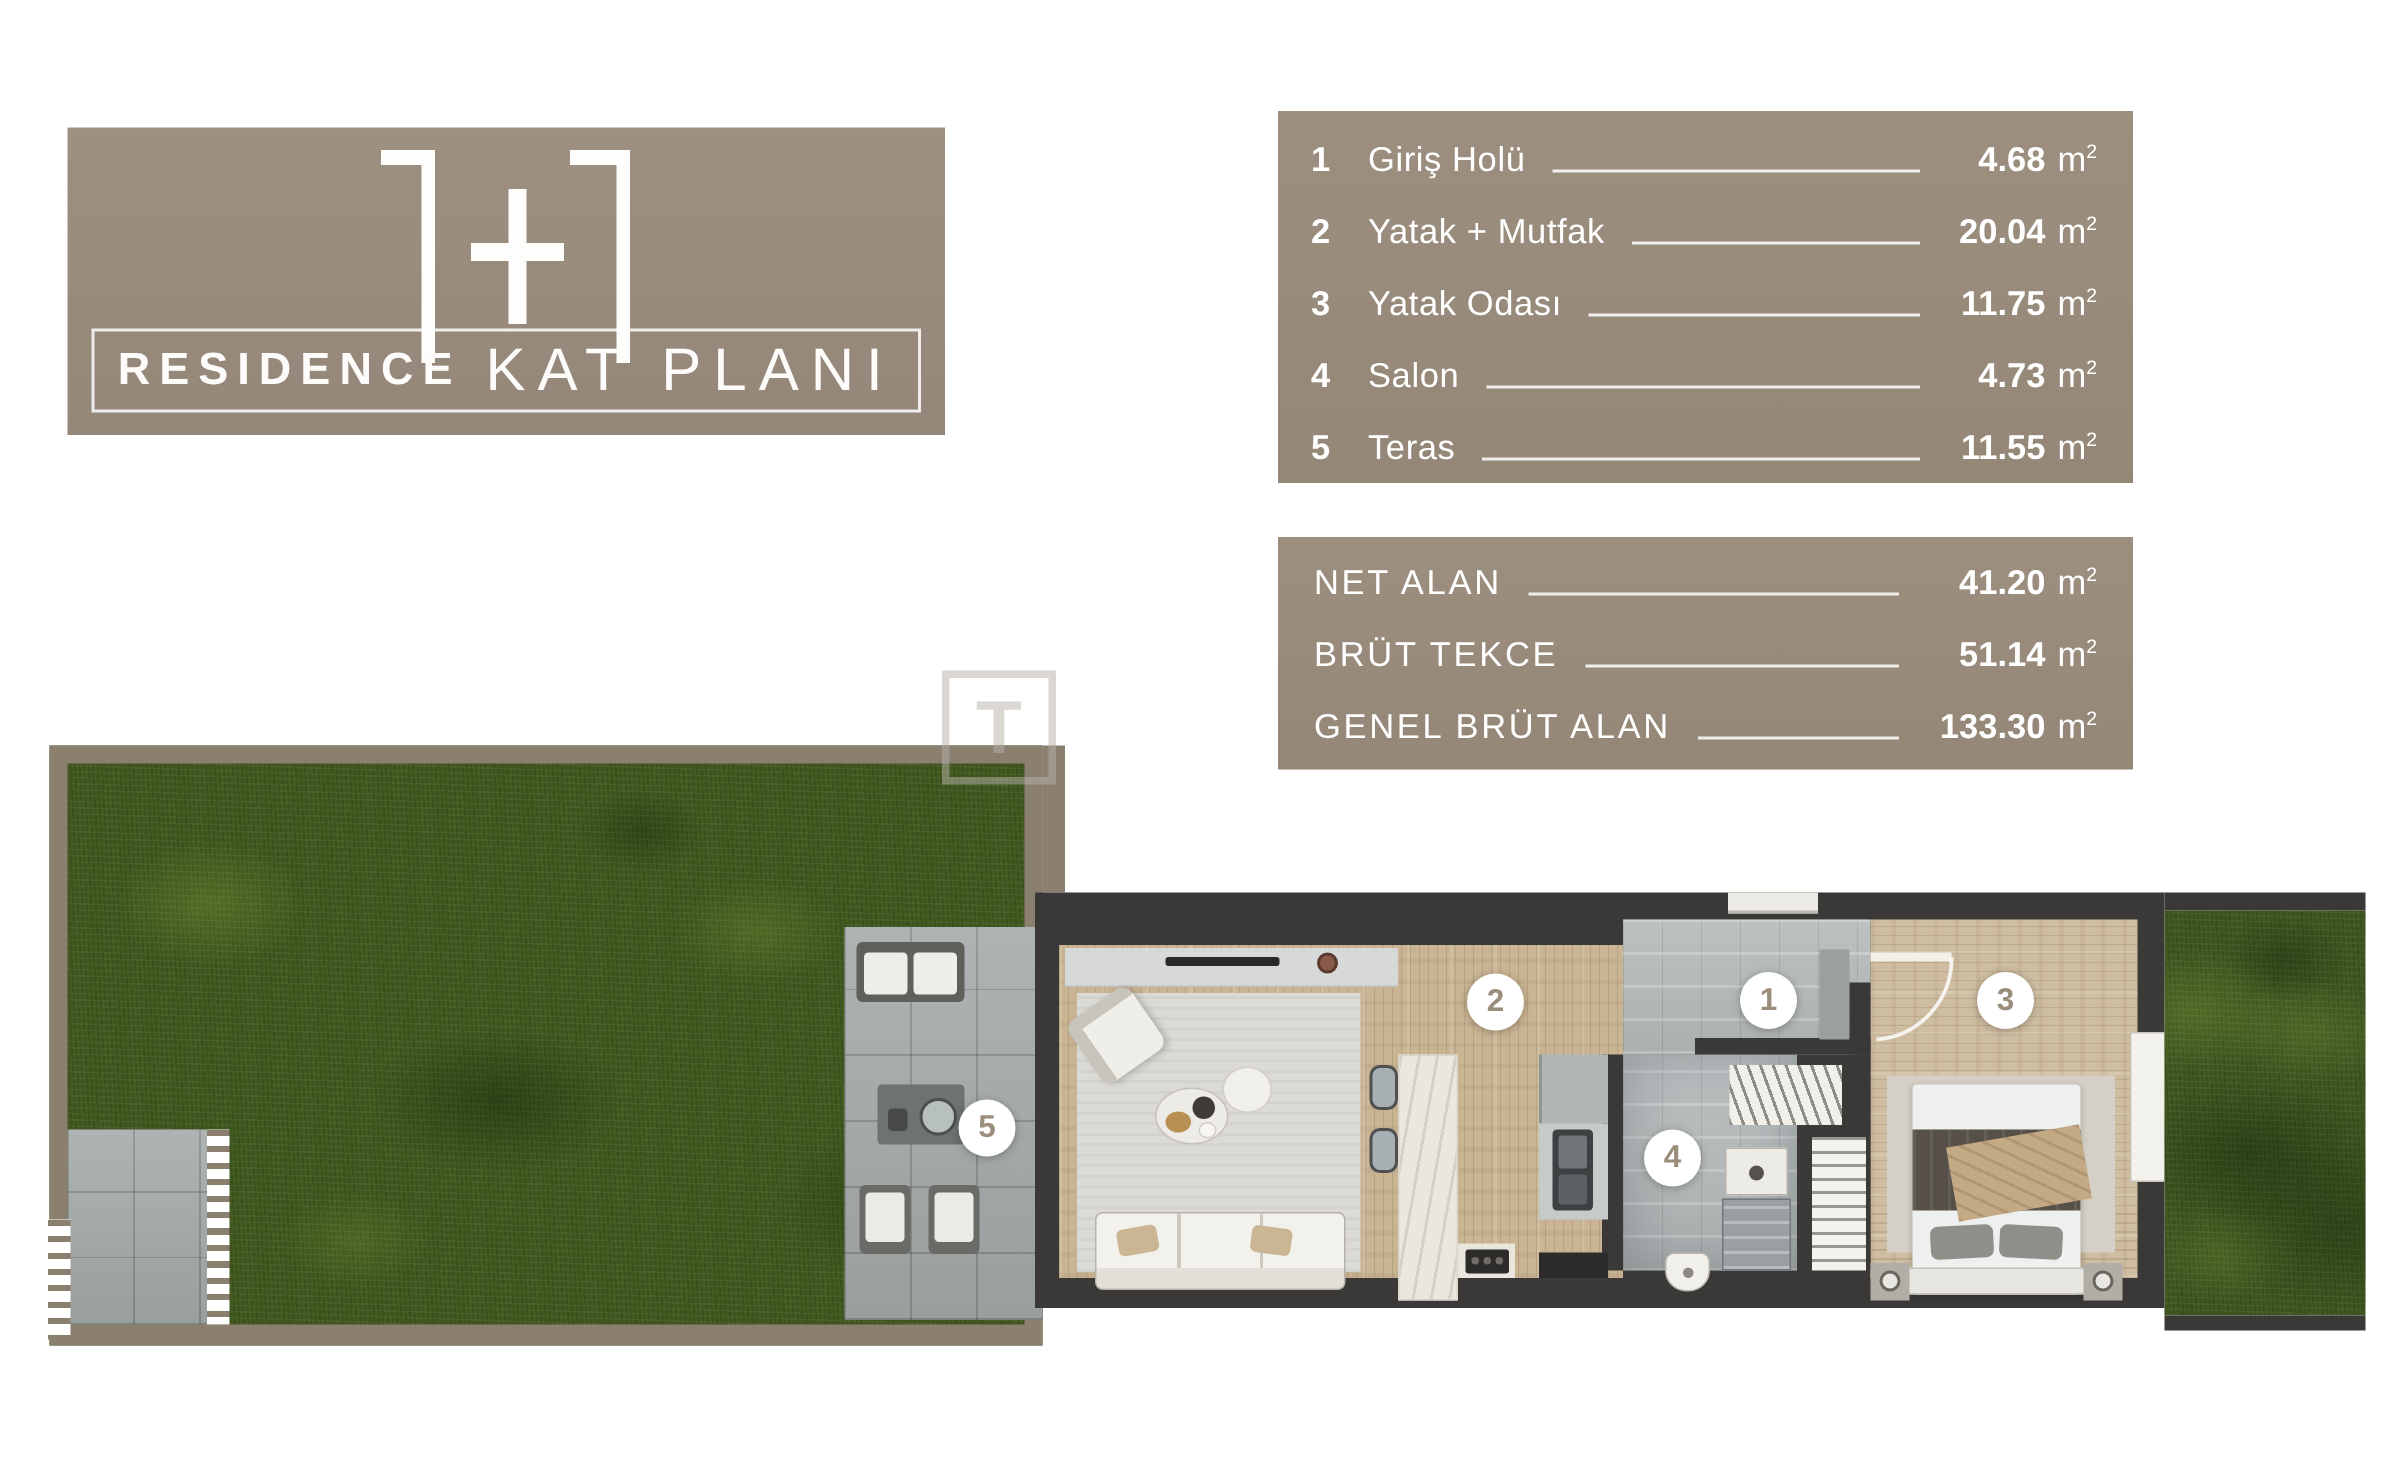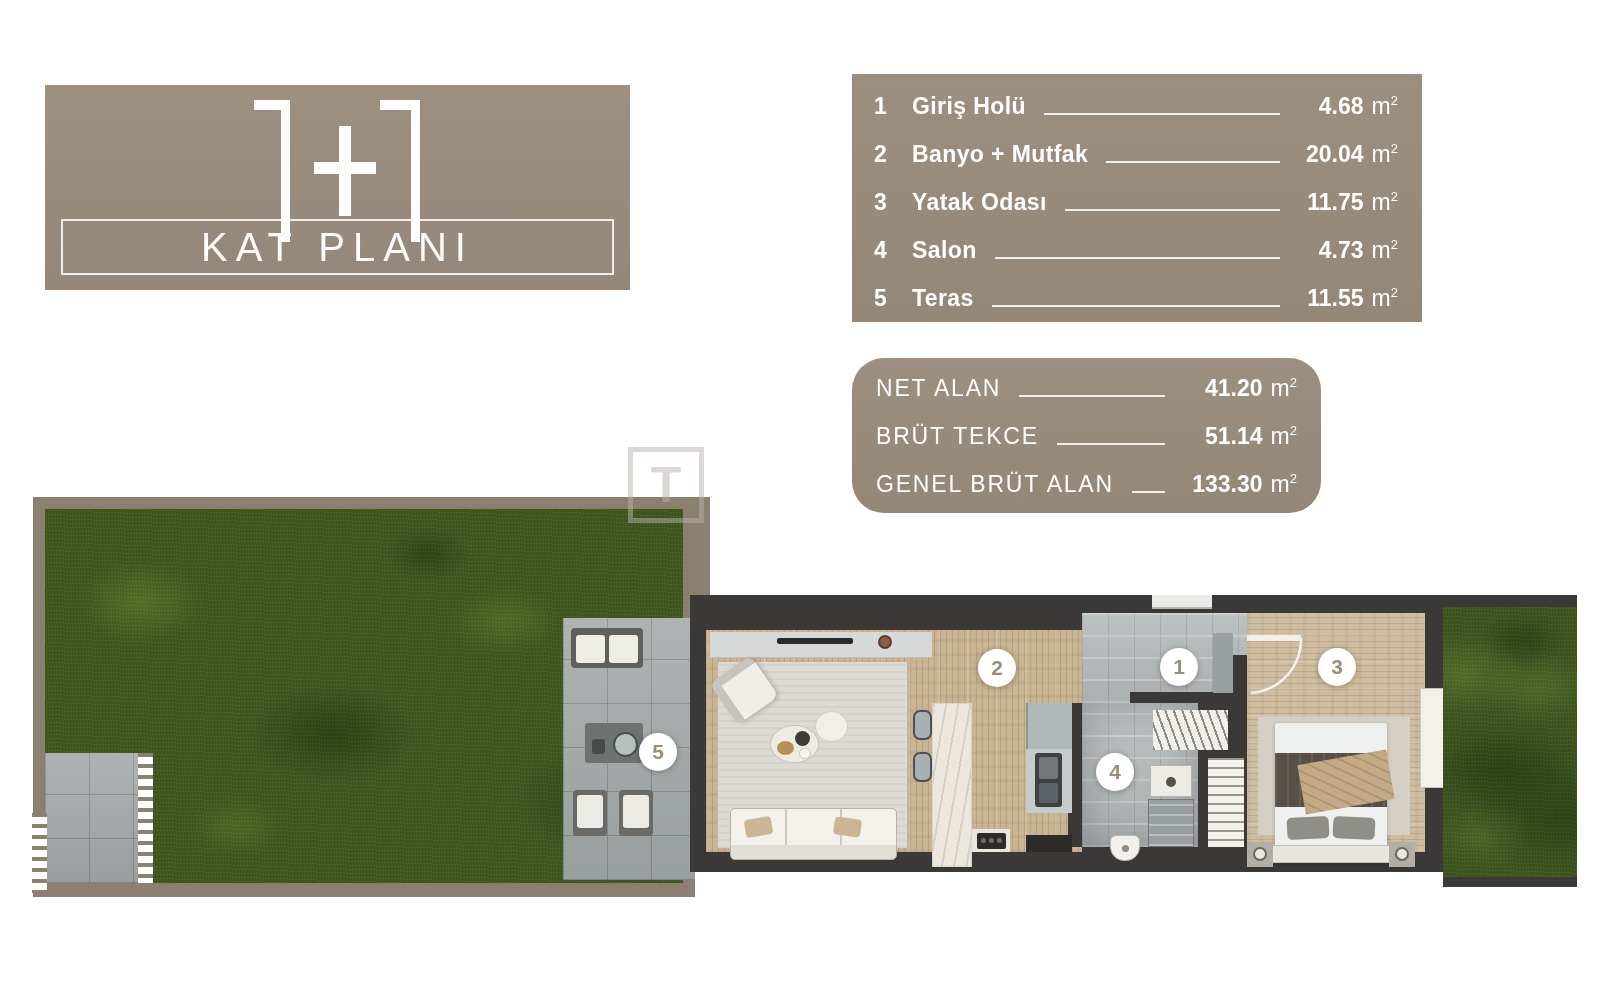--- a/index.html
+++ b/index.html
@@ -13,24 +13,24 @@
   #headline-svg{left:208px;top:15px;width:168px;height:142px;}
   #headline-sr{opacity:0;left:0;top:0;width:1px;height:1px;overflow:hidden;}
   #title-label-box{left:16px;right:16px;bottom:15px;height:52px;border:2px solid rgba(255,255,255,.85);
     display:flex;align-items:center;justify-content:center;gap:16px;color:#fdfcfa;}
   #title-label-box .tb{font-size:30px;font-weight:700;letter-spacing:6px;}
   #title-label-box .tl{font-size:40px;font-weight:300;letter-spacing:8px;}
 
   
   .panel{background:linear-gradient(180deg,#9d8f80,#958777);color:#fff;}
   #rooms-panel{left:852px;top:74px;width:570px;height:248px;padding:8px 24px 0 22px;box-sizing:border-box;}
-  #areas-panel{left:852px;top:358px;width:469px;height:155px;padding:6px 24px 0 24px;box-sizing:border-box;border-radius:32px;}
+  #areas-panel{left:852px;top:358px;width:570px;height:155px;padding:6px 24px 0 24px;box-sizing:border-box;}
   .t-row{display:flex;align-items:center;height:48px;font-size:23px;}
   .t-row .num{width:28px;font-weight:700;flex:0 0 auto;}
-  .t-row .lbl{margin-left:10px;font-weight:700;letter-spacing:.4px;white-space:nowrap;}
+  .t-row .lbl{margin-left:10px;font-weight:400;letter-spacing:.4px;white-space:nowrap;}
   .t-row .lbl2{font-weight:500;letter-spacing:1.8px;white-space:nowrap;}
   .leader{flex:1;height:2px;background:rgba(255,255,255,.85);margin:15px 18px 0 18px;}
   .t-row .val{font-weight:600;text-align:right;min-width:66px;flex:0 0 auto;}
   .t-row .val2{min-width:80px;}
   .t-row .unit{margin-left:8px;font-weight:500;flex:0 0 auto;}
   .t-row sup{font-size:13px;}
 
   
   #watermark{left:628px;top:445px;width:420px;height:92px;color:rgba(184,178,170,.5);z-index:9;}
   #wm-box{left:0;top:2px;width:66px;height:66px;border:5px solid currentColor;
@@ -180,35 +180,36 @@
       <g fill="#fdfdfc">
         <rect x="0" y="0" width="36" height="10"></rect>
         <rect x="27" y="0" width="9" height="142"></rect>
         <rect x="60" y="62" width="62" height="12"></rect>
         <rect x="85" y="26" width="12" height="90"></rect>
         <rect x="126" y="0" width="40" height="10"></rect>
         <rect x="157" y="0" width="9" height="142"></rect>
       </g>
     </svg>
     <div class="abs" id="title-label-box">
+      <span class="tb">RESIDENCE</span>
       <span class="tl">KAT PLANI</span>
     </div>
   </div>
 
   <div class="abs panel" id="rooms-panel">
     <div class="t-row">
       <span class="num">1</span>
       <span class="lbl">Giriş Holü</span>
       <span class="leader"></span>
       <span class="val">4.68</span>
       <span class="unit"><span>m</span><sup>2</sup></span>
     </div>
     <div class="t-row">
       <span class="num">2</span>
-      <span class="lbl">Banyo + Mutfak</span>
+      <span class="lbl">Yatak + Mutfak</span>
       <span class="leader"></span>
       <span class="val">20.04</span>
       <span class="unit"><span>m</span><sup>2</sup></span>
     </div>
     <div class="t-row">
       <span class="num">3</span>
       <span class="lbl">Yatak Odası</span>
       <span class="leader"></span>
       <span class="val">11.75</span>
       <span class="unit"><span>m</span><sup>2</sup></span>

